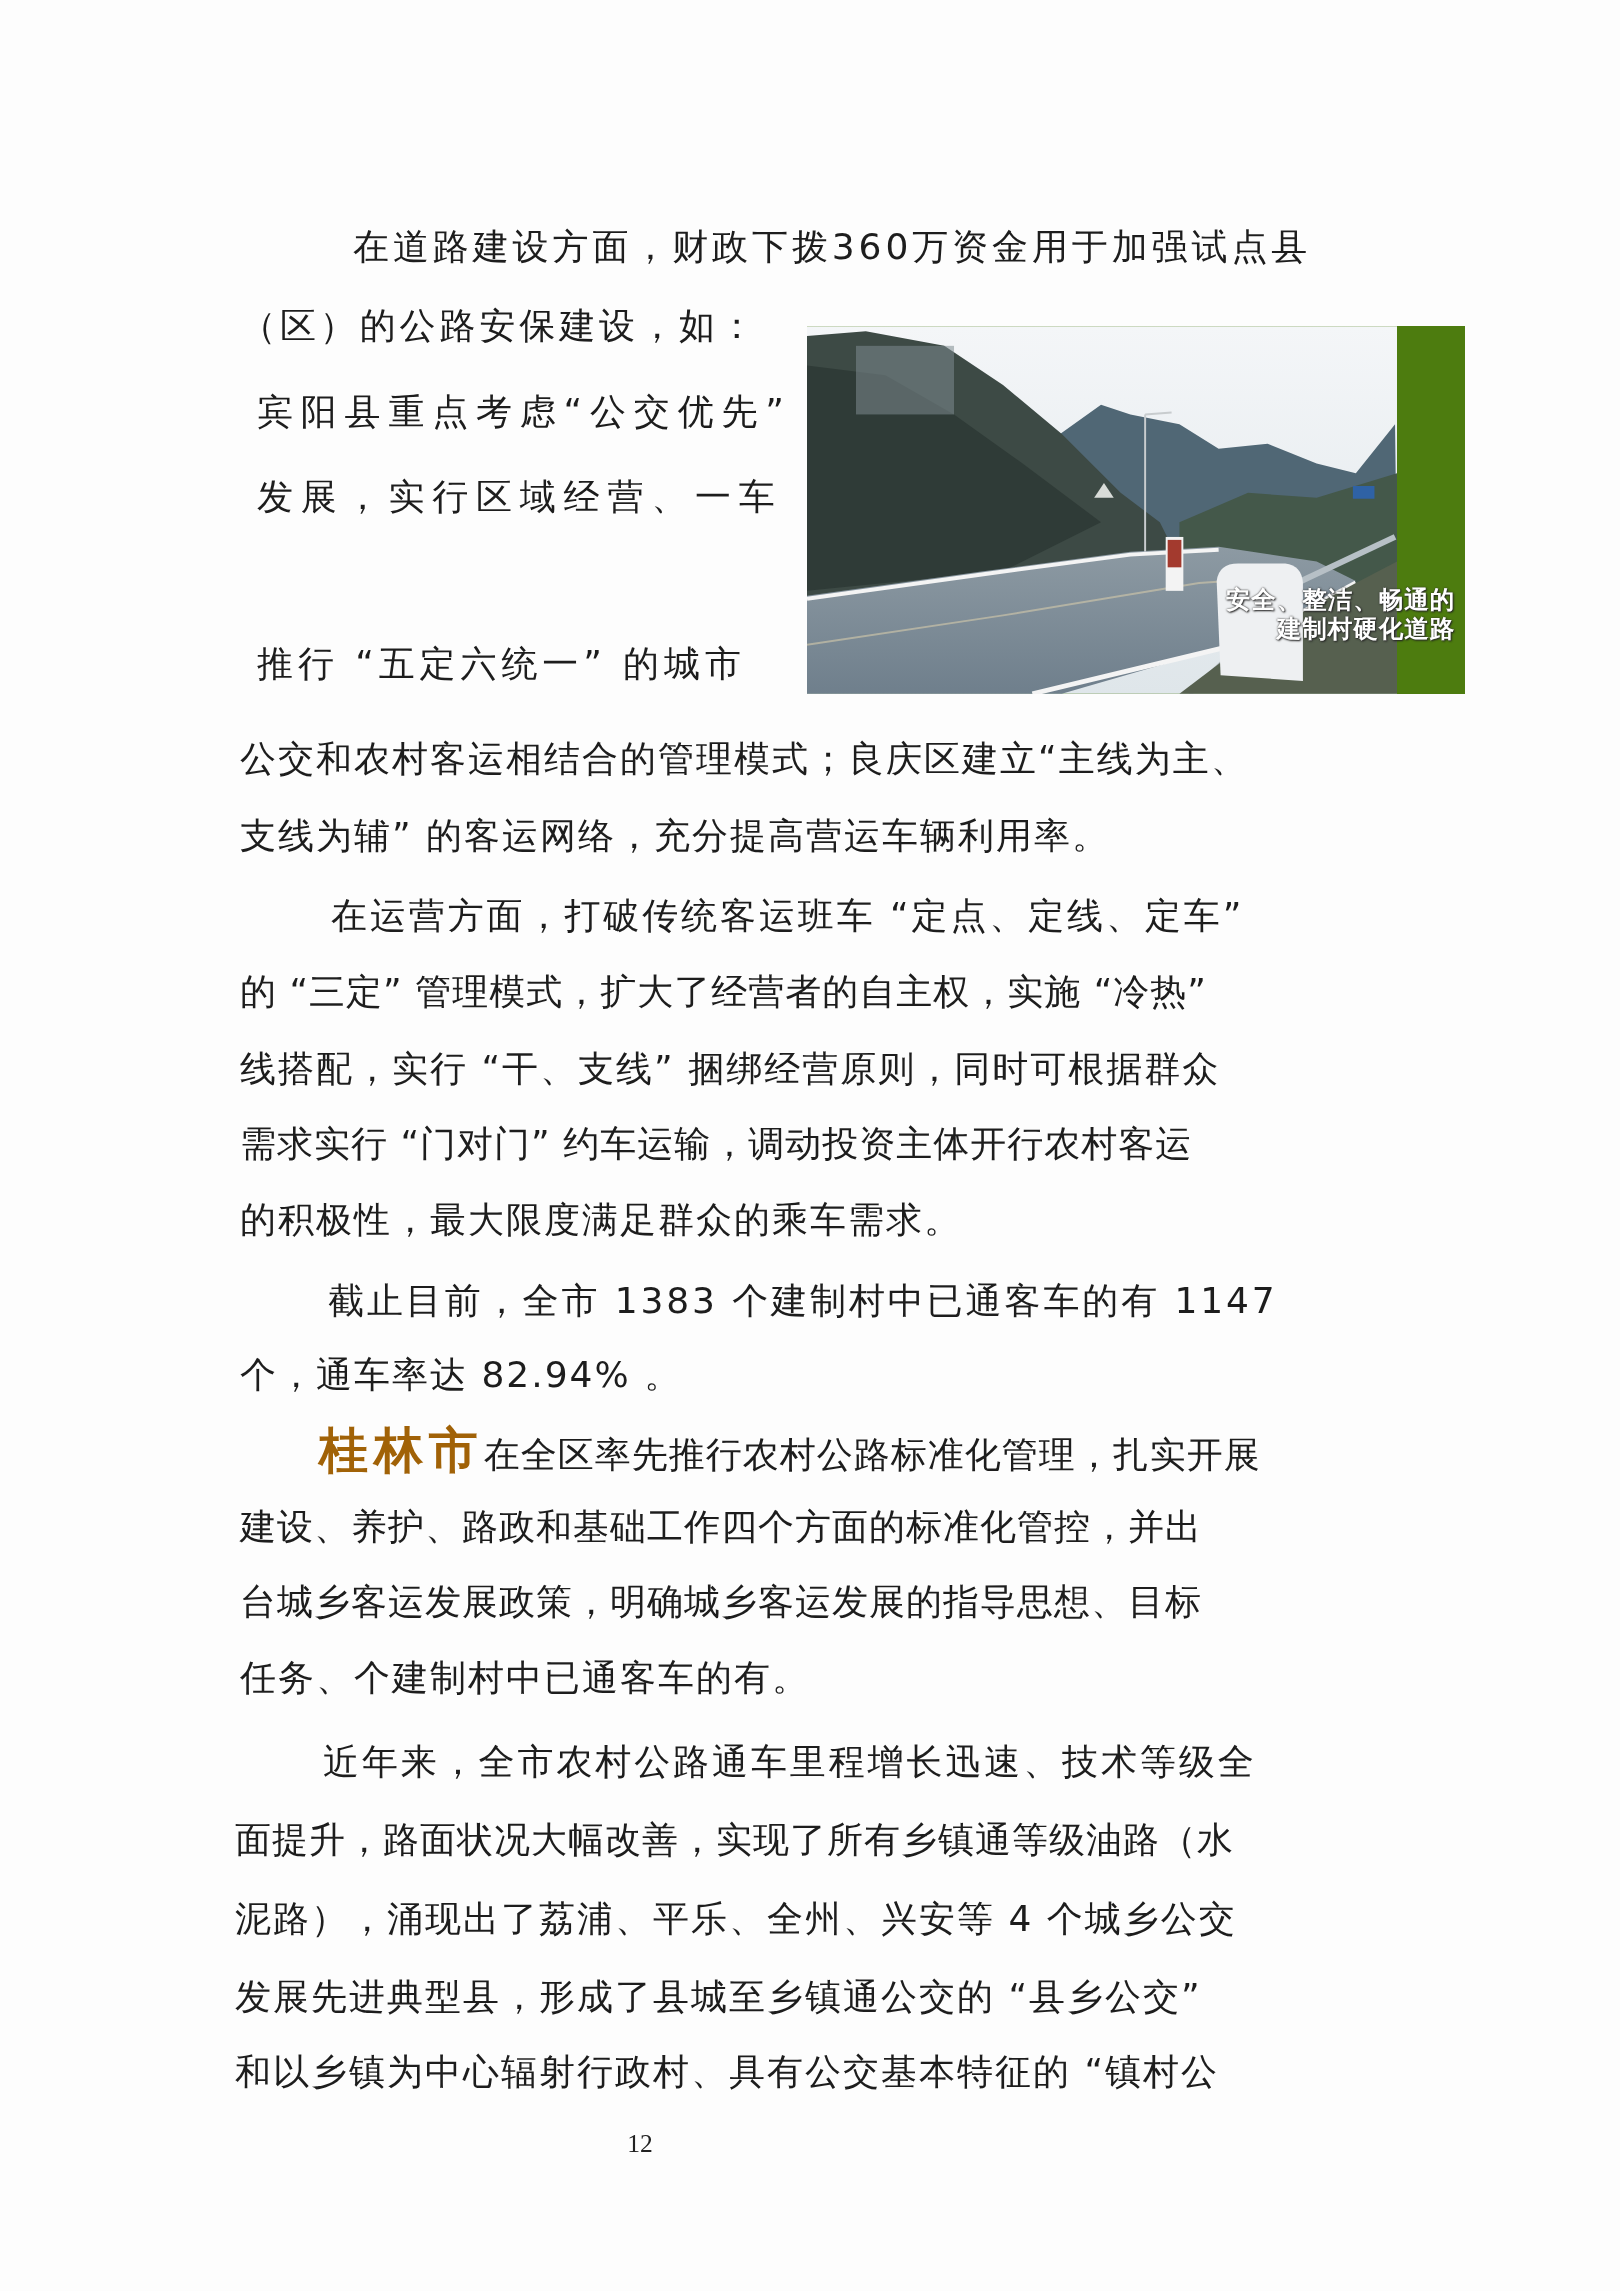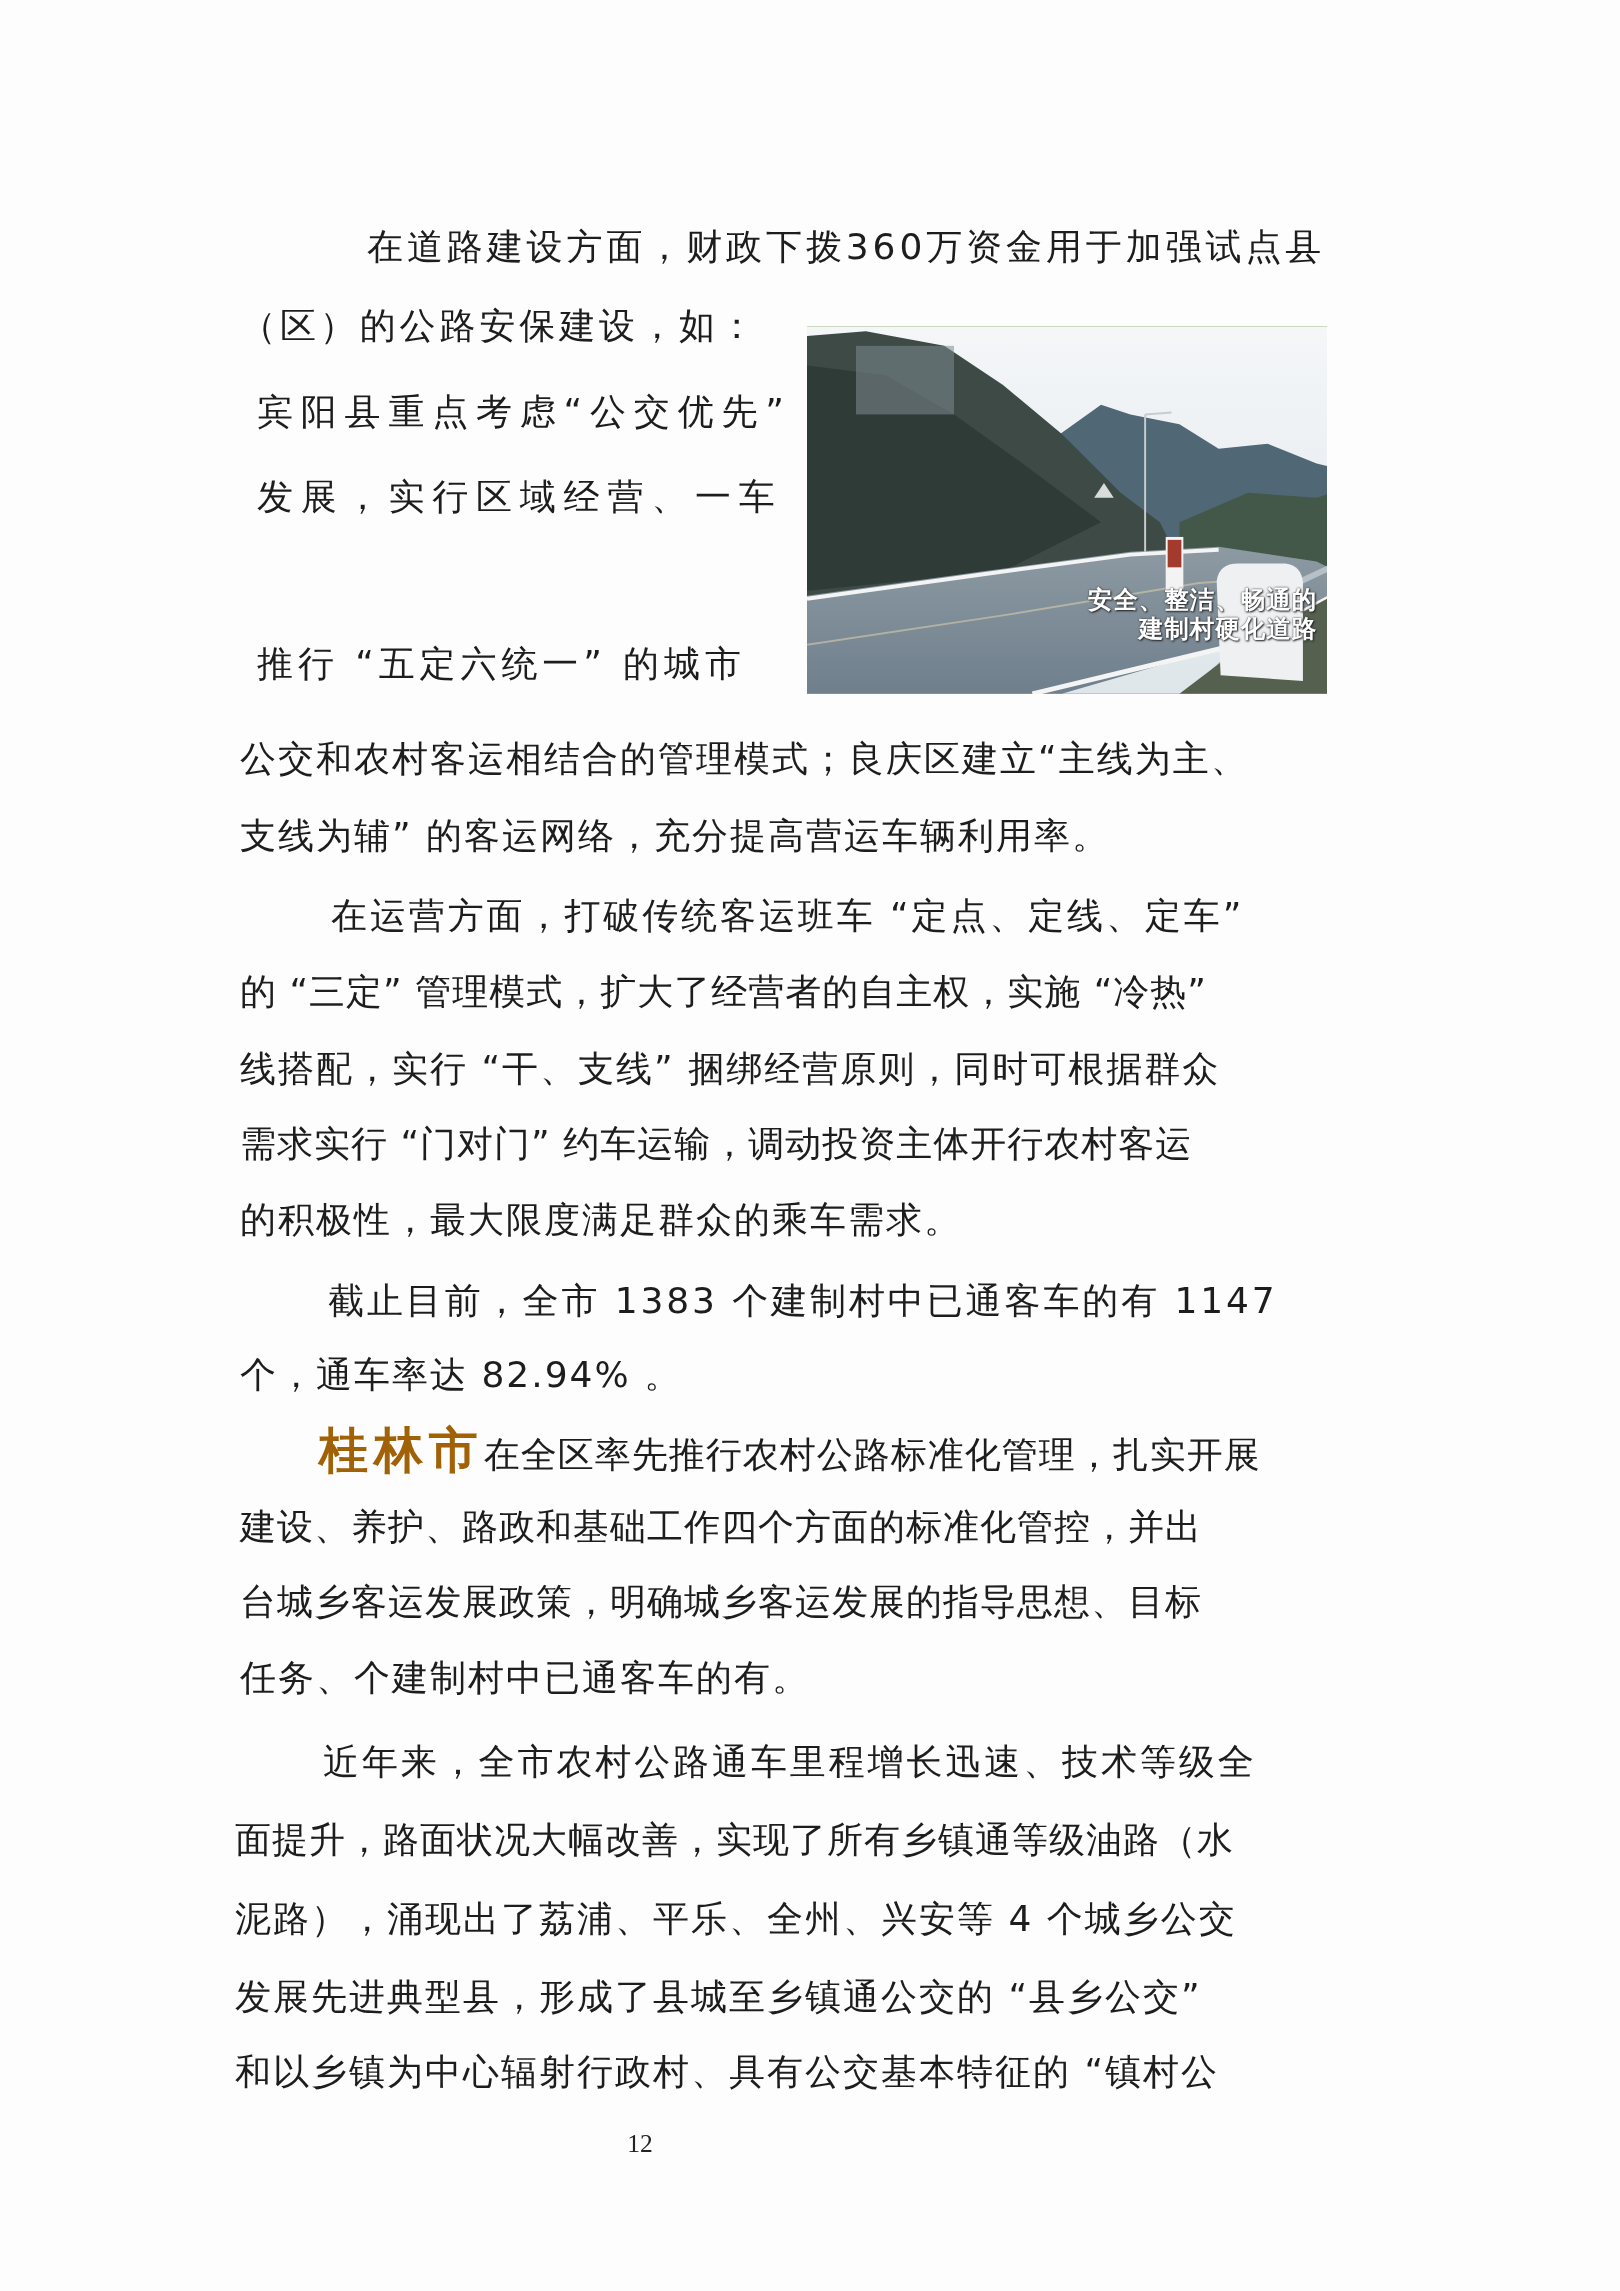--- a/index.html
+++ b/index.html
@@ -39,21 +39,21 @@
     .heading-inline {
       font-weight: bold;
       font-size: 49px;
       letter-spacing: 5.9px;
       color: #a16207;
     }
     .photo {
       position: absolute;
       left: 807px;
       top: 326px;
-      width: 520px;
+      width: 658px;
       height: 368px;
       overflow: hidden;
       background: #4d7c0f;
     }
     .photo svg { display: block; }
     .caption {
       position: absolute;
       right: 9.8px;
       top: 259px;
       text-align: right;
@@ -73,21 +73,21 @@
       font-family: "Liberation Serif", "DejaVu Serif", serif;
       font-size: 25.5px;
       color: #222;
     }
   </style>
 </head>
 <body>
 
 <div class="page">
 
-  <div class="line justify-row" style="left:367px; top:225px; width:1012px;">
+  <div class="line justify-row" style="left:353px; top:225px; width:1012px;">
     <span>在道路建设方面，财政下拨360万资金用于加强试点县</span>
   </div>
   <div class="line" style="left:240px; top:304px;">
     <span>（区）的公路安保建设，如：</span>
   </div>
   <div class="line wide" style="left:257px; top:390px;">
     <span>宾阳县重点考虑“公交优先”</span>
   </div>
   <div class="line wide" style="left:257px; top:475px;">
     <span>发展，实行区域经营、一车</span>

